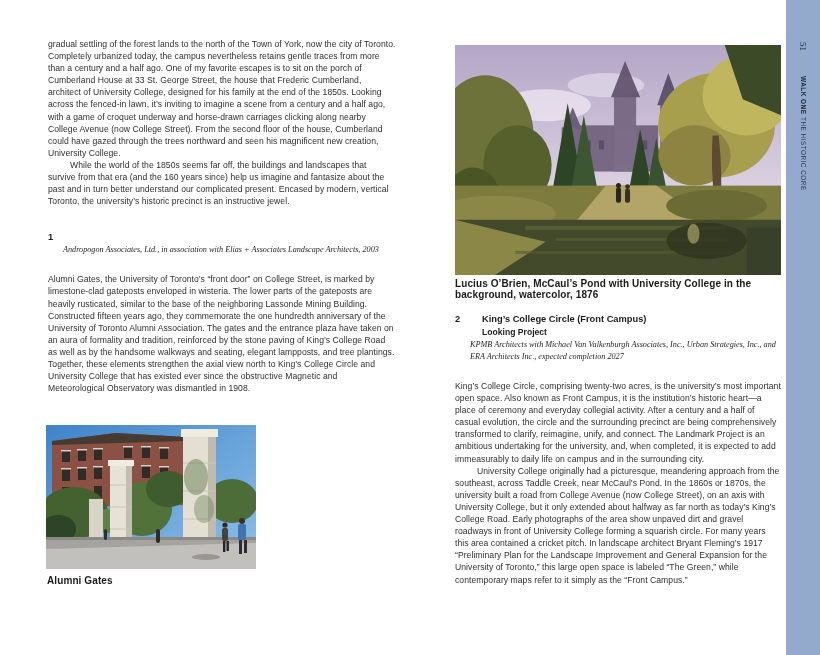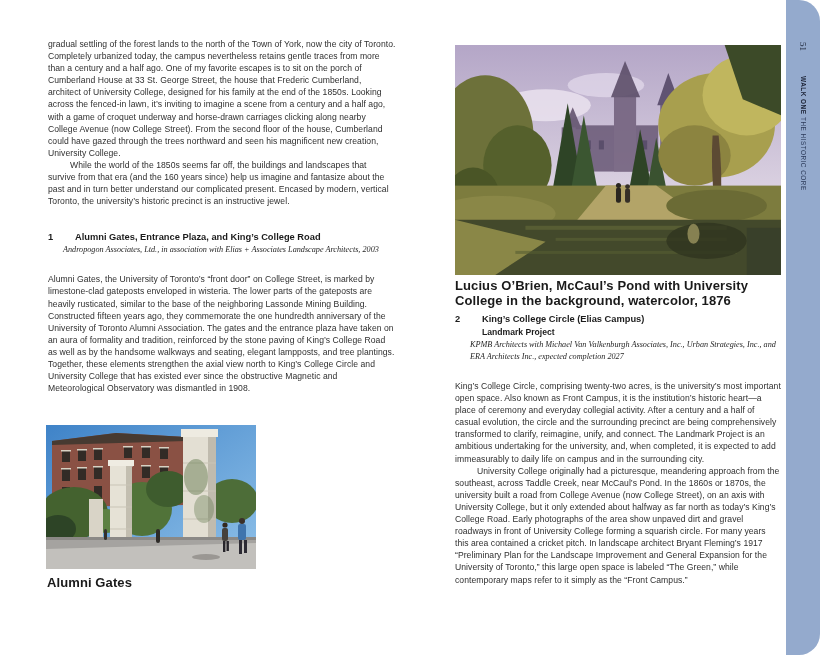--- a/index.html
+++ b/index.html
@@ -1,17 +1,17 @@
 <!DOCTYPE html>
 <html><head>
 <meta charset="utf-8">
 <style>
   html,body{margin:0;padding:0;background:#ffffff;}
   .spread{position:relative;width:820px;height:655px;background:#ffffff;overflow:hidden;
-          font-family:"Liberation Sans",sans-serif;color:#2e2e2e;border-radius:21px;}
+          font-family:"Liberation Sans",sans-serif;color:#2e2e2e;}
   
   .col{position:absolute;}
   .col-left{left:48px;top:38px;width:348px;}
   .col-right{left:455px;top:305px;width:326px;}
   .body-text{font-size:8.6px;line-height:12.1px;color:#2f2f2f;letter-spacing:.05px;}
   .body-text p{margin:0;}
   .body-text p.indented{text-indent:22px;}
   
   .section{margin-top:24px;}
   .section-head{display:flex;font-weight:bold;font-size:9.3px;line-height:12px;color:#1c1c1c;}
@@ -19,21 +19,21 @@
   .section-sub{font-weight:bold;font-size:8.6px;line-height:12px;color:#1c1c1c;margin-left:27px;margin-top:1px;}
   .section-credit{font-family:"Liberation Serif",serif;font-style:italic;font-size:8.2px;
                   line-height:12px;color:#1f1f1f;margin-left:15px;margin-top:1px;}
   .nowrap{white-space:nowrap;}
   .section-body{margin-top:17px;}
   
   .figure{position:absolute;}
   .fig-photo{left:46px;top:425px;width:210px;height:144px;}
   .fig-painting{left:455px;top:45px;width:326px;height:230px;}
   .figure svg{display:block;width:100%;height:100%;}
-  .fig-caption{position:absolute;font-weight:bold;font-size:13px;color:#1a1a1a;letter-spacing:.1px;}
+  .fig-caption{position:absolute;font-weight:bold;font-size:10px;color:#1a1a1a;letter-spacing:.1px;}
   .cap-photo{left:47px;top:575px;}
   .cap-painting{left:455px;top:278px;width:326px;}
   
   .sidebar{position:absolute;right:0;top:0;width:34px;height:655px;background:#94aacd;}
   .sidebar .vtext{position:absolute;left:50%;transform:translateX(-50%);
                   writing-mode:vertical-rl;white-space:nowrap;}
   .page-num{top:42px;font-family:"Liberation Serif",serif;font-size:9px;color:#1e2638;}
   .walk-label{top:76px;font-weight:bold;font-size:6.4px;letter-spacing:.5px;color:#1b2235;}
   .walk-title{top:117px;font-size:6.4px;letter-spacing:.5px;color:#2b3a59;}
 </style>
@@ -44,21 +44,20 @@
 
   <div class="col col-left">
     <div class="body-text">
       <p>gradual settling of the forest lands to the north of the Town of York, now the city of Toronto. Completely urbanized today, the campus nevertheless retains gentle traces from more than a century and a half ago. One of my favorite escapes is to sit on the porch of Cumberland House at 33 St. George Street, the house that Frederic Cumberland, architect of University College, designed for his family at the end of the 1850s. Looking across the fenced-in lawn, it’s inviting to imagine a scene from a century and a half ago, with a game of croquet underway and horse-drawn carriages clicking along nearby College Avenue (now College Street). From the second floor of the house, Cumberland could have gazed through the trees northward and seen his magnificent new creation, University College.</p>
       <p class="indented">While the world of the 1850s seems far off, the buildings and landscapes that survive from that era (and the 160 years since) help us imagine and fantasize about the past and in turn better understand our complicated present. Encased by modern, vertical Toronto, the university’s historic precinct is an instructive jewel.</p>
     </div>
 
     <div class="section">
       <div class="section-head">
         <span class="section-num">1</span>
-        <span>Alumni Gates, Entrance Plaza, and King’s College Road</span>
       </div>
       <div class="section-credit nowrap">Andropogon Associates, Ltd., in association with Elias + Associates Landscape Architects, 2003</div>
       <div class="body-text section-body">
         <p>Alumni Gates, the University of Toronto’s “front door” on College Street, is marked by limestone-clad gateposts enveloped in wisteria. The lower parts of the gateposts are heavily rusticated, similar to the base of the neighboring Lassonde Mining Building. Constructed fifteen years ago, they commemorate the one hundredth anniversary of the University of Toronto Alumni Association. The gates and the entrance plaza have taken on an aura of formality and tradition, reinforced by the stone paving of King’s College Road as well as by the handsome walkways and seating, elegant lampposts, and tree plantings. Together, these elements strengthen the axial view north to King’s College Circle and University College that has existed ever since the obstructive Magnetic and Meteorological Observatory was dismantled in 1908.</p>
       </div>
     </div>
   </div>
 
   <div class="figure fig-photo">
     <svg viewBox="0 0 210 144" preserveAspectRatio="none">
@@ -225,23 +224,23 @@
         <rect x="290" y="182" width="34" height="47" fill="#39402a"></rect>
       </g>
     </svg>
   </div>
   <div class="fig-caption cap-painting">Lucius O’Brien, McCaul’s Pond with University College in the background, watercolor, 1876</div>
 
   <div class="col col-right">
     <div class="section" style="margin-top:8px;">
       <div class="section-head">
         <span class="section-num">2</span>
-        <span>King’s College Circle (Elias Campus)</span>
-      </div>
-      <div class="section-sub">Landmark Project</div>
+        <span>King’s College Circle (Front Campus)</span>
+      </div>
+      <div class="section-sub">Looking Project</div>
       <div class="section-credit">KPMB Architects with Michael Van Valkenburgh Associates, Inc., Urban Strategies, Inc., and ERA Architects Inc., expected completion 2027</div>
       <div class="body-text section-body">
         <p>King’s College Circle, comprising twenty-two acres, is the university’s most important open space. Also known as Front Campus, it is the institution’s historic heart—a place of ceremony and everyday collegial activity. After a century and a half of casual evolution, the circle and the surrounding precinct are being comprehensively transformed to clarify, reimagine, unify, and connect. The Landmark Project is an ambitious undertaking for the university, and, when completed, it is expected to add immeasurably to daily life on campus and in the surrounding city.</p>
         <p class="indented">University College originally had a picturesque, meandering approach from the southeast, across Taddle Creek, near McCaul’s Pond. In the 1860s or 1870s, the university built a road from College Avenue (now College Street), on an axis with University College, but it only extended about halfway as far north as today’s King’s College Road. Early photographs of the area show unpaved dirt and gravel roadways in front of University College forming a squarish circle. For many years this area contained a cricket pitch. In landscape architect Bryant Fleming’s 1917 “Preliminary Plan for the Landscape Improvement and General Expansion for the University of Toronto,” this large open space is labeled “The Green,” while contemporary maps refer to it simply as the “Front Campus.”</p>
       </div>
     </div>
   </div>
 
   <div class="sidebar">
     <span class="vtext page-num">51</span>

